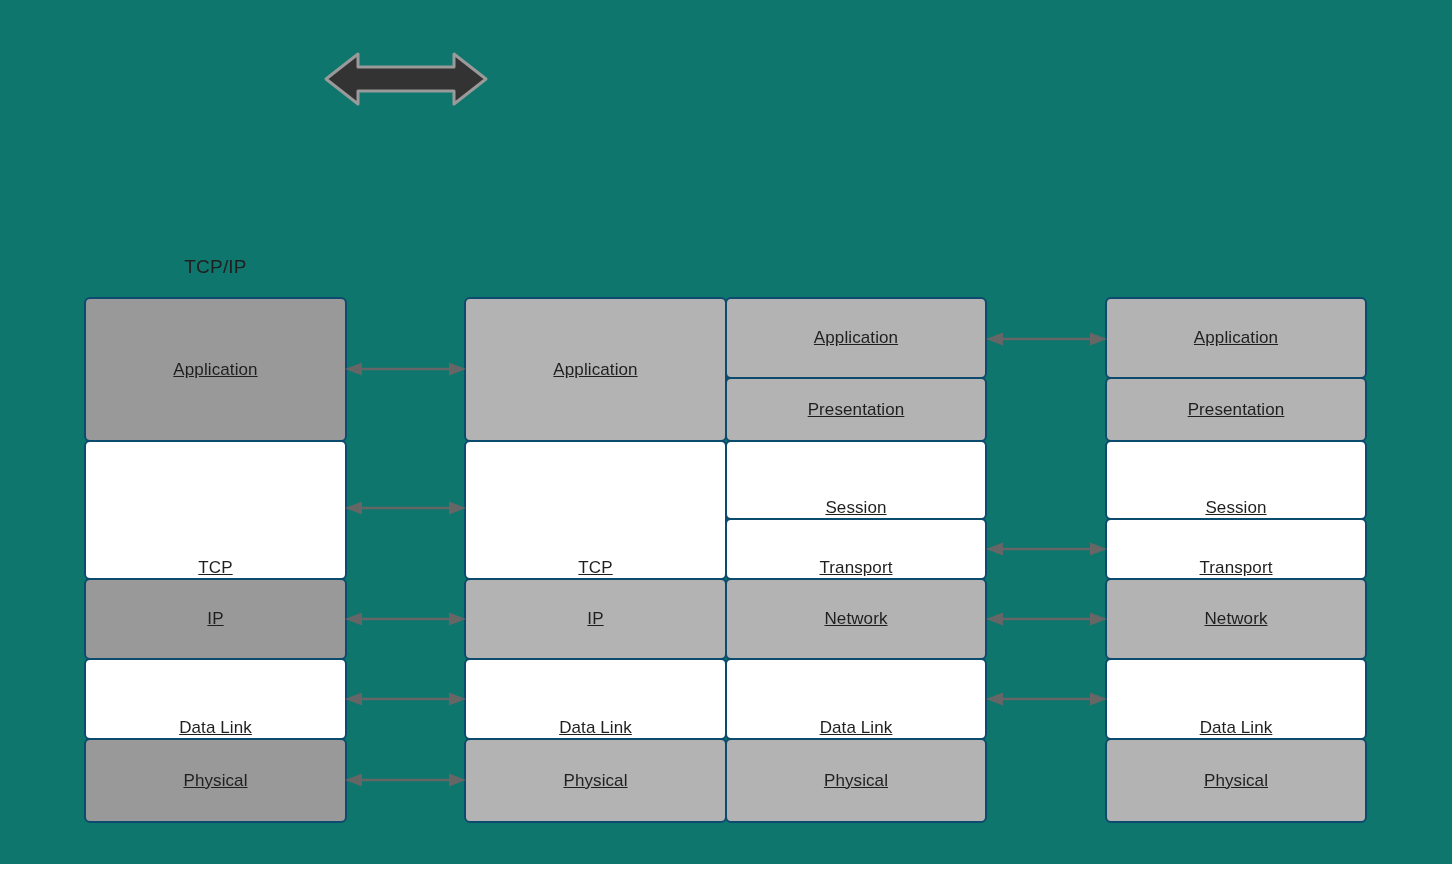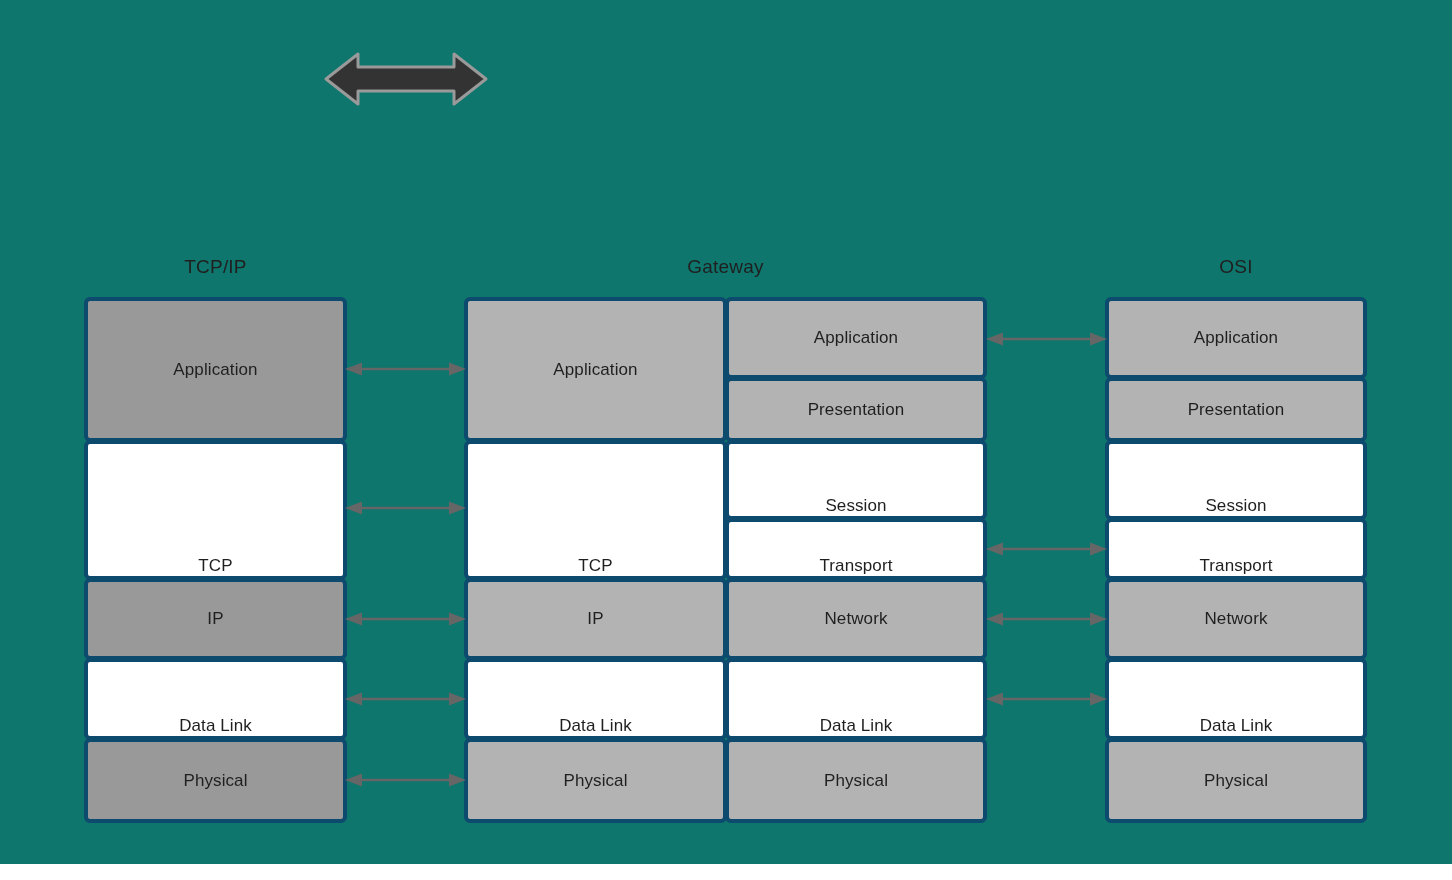--- a/index.html
+++ b/index.html
@@ -27,29 +27,30 @@
     color: #1f1f1f;
     text-align: center;
     letter-spacing: 0.2px;
     white-space: nowrap;
   }
 
   
   .layer {
     position: absolute;
     box-sizing: border-box;
-    border: 4px solid #0c4a6e;
+    border: 2px solid #0c4a6e;
     border-radius: 6px;
     display: flex;
     align-items: center;
     justify-content: center;
     font-size: 17px;
     color: #1f1f1f;
     letter-spacing: 0.1px;
     white-space: nowrap;
+    text-decoration: underline;
   }
   .fill-white   { background: #ffffff; align-items: flex-end; }
   .fill-gray    { background: #b3b3b3; }
   .fill-dkgray  { background: #999999; }
 
   
   .stack { position: absolute; }
 
   
   .connector {
@@ -71,23 +72,21 @@
 <div id="canvas">
 
   <div class="big-arrow" style="left:322px; top:50px;">
     <svg width="168" height="58" viewBox="0 0 168 58" aria-hidden="true">
       <polygon points="36,4 36,17 132,17 132,4 164,29 132,54 132,41 36,41 36,54 4,29" fill="#333333" stroke="#9a9a9a" stroke-width="3" stroke-linejoin="round"></polygon>
     </svg>
   </div>
 
   <div class="col-title" style="left:84px; top:256px; width:263px;">TCP/IP</div>
 
-  <div class="col-title" style="left:464px; top:256px; width:523px;">Gateway</div>
-
-  <div class="col-title" style="left:1105px; top:256px; width:262px;">OSI</div>
+
 
   <div class="stack">
     <div class="layer fill-dkgray" style="left:84px; top:297px; width:263px; height:145px;">
       <span>Application</span>
     </div>
     <div class="layer fill-white" style="left:84px; top:440px; width:263px; height:140px;">
       <span>TCP</span>
     </div>
     <div class="layer fill-dkgray" style="left:84px; top:578px; width:263px; height:82px;">
       <span>IP</span>

